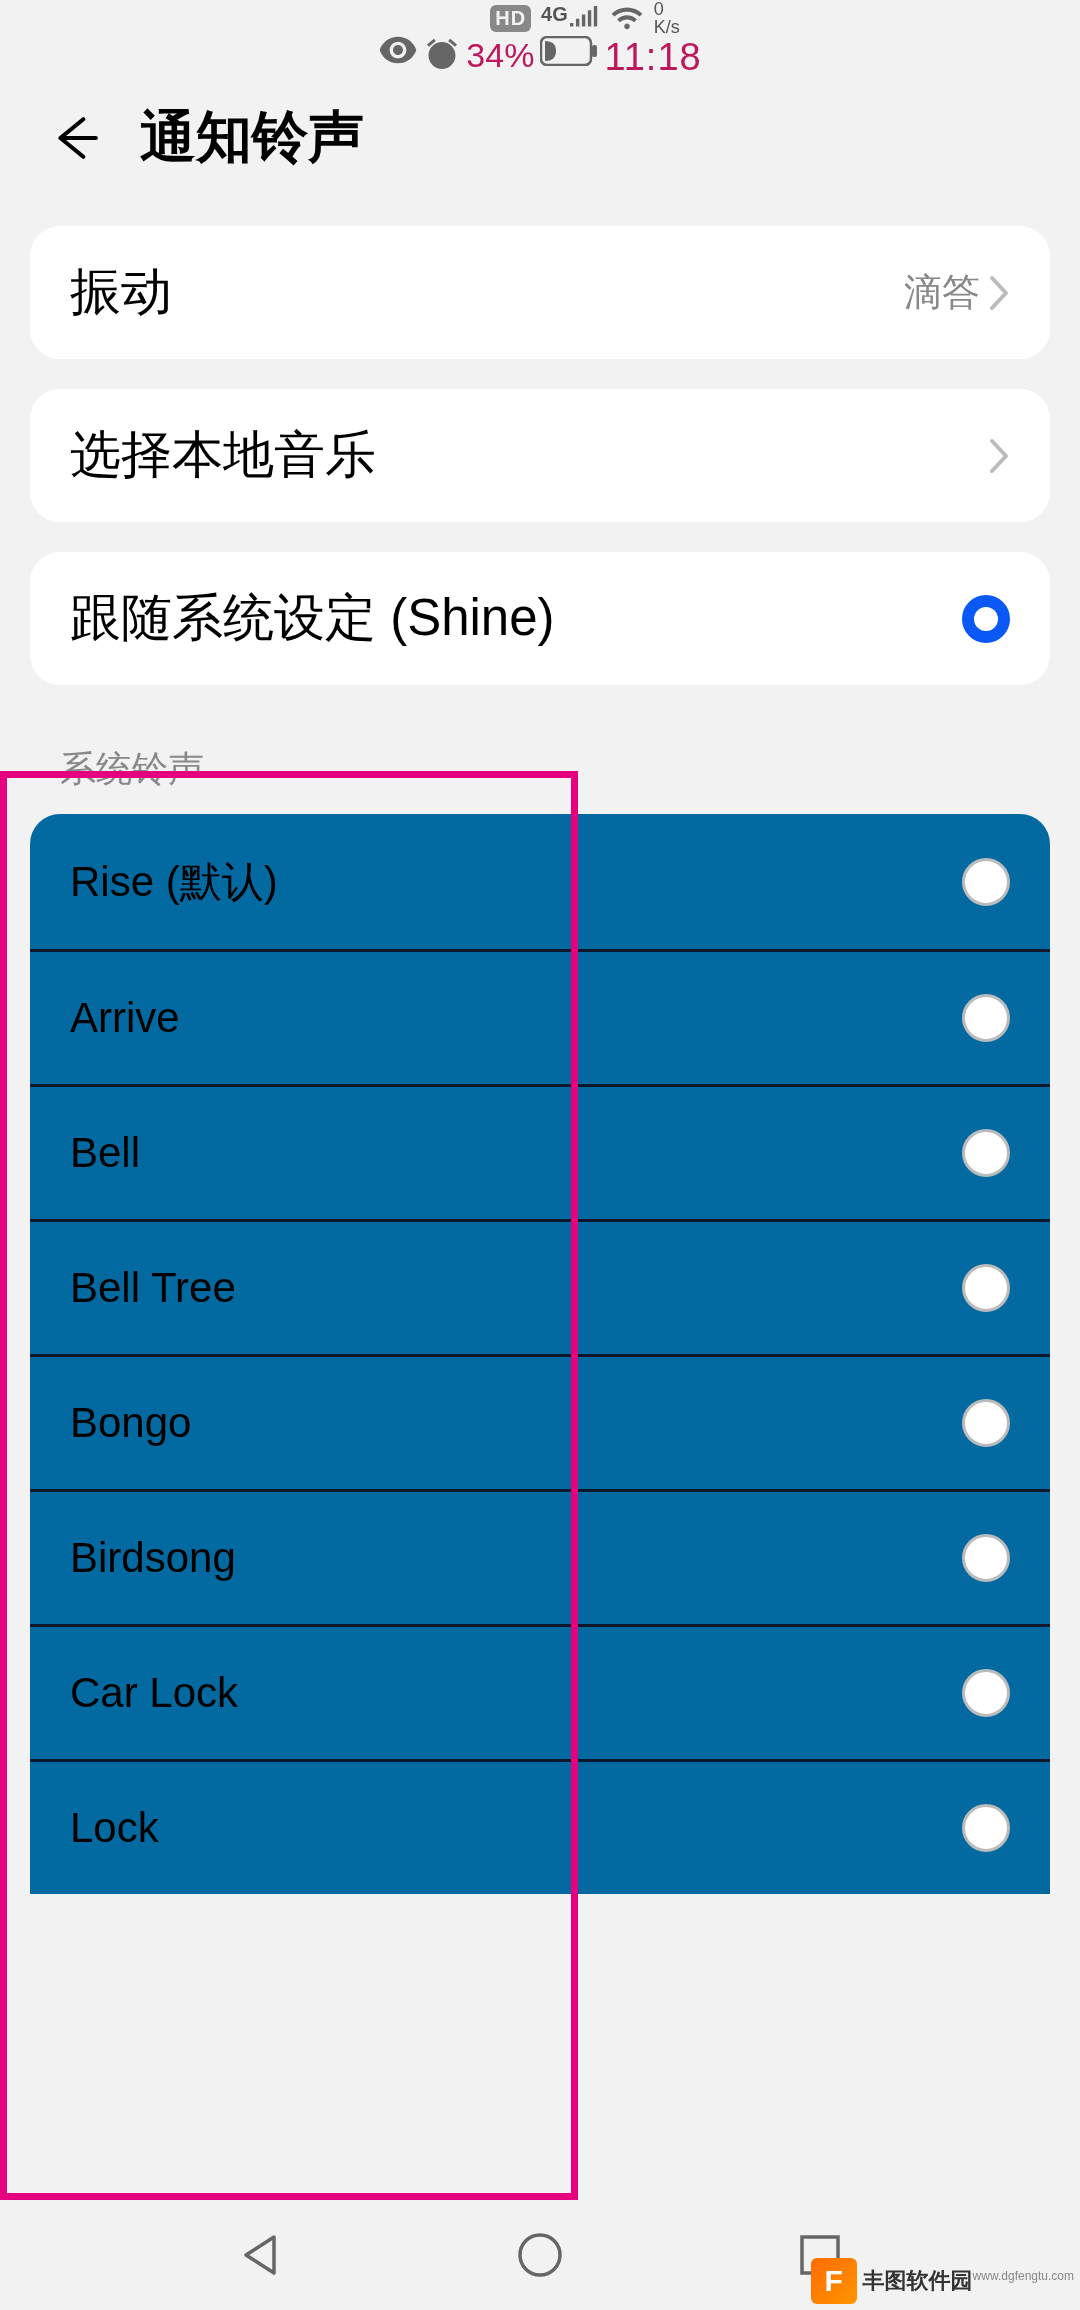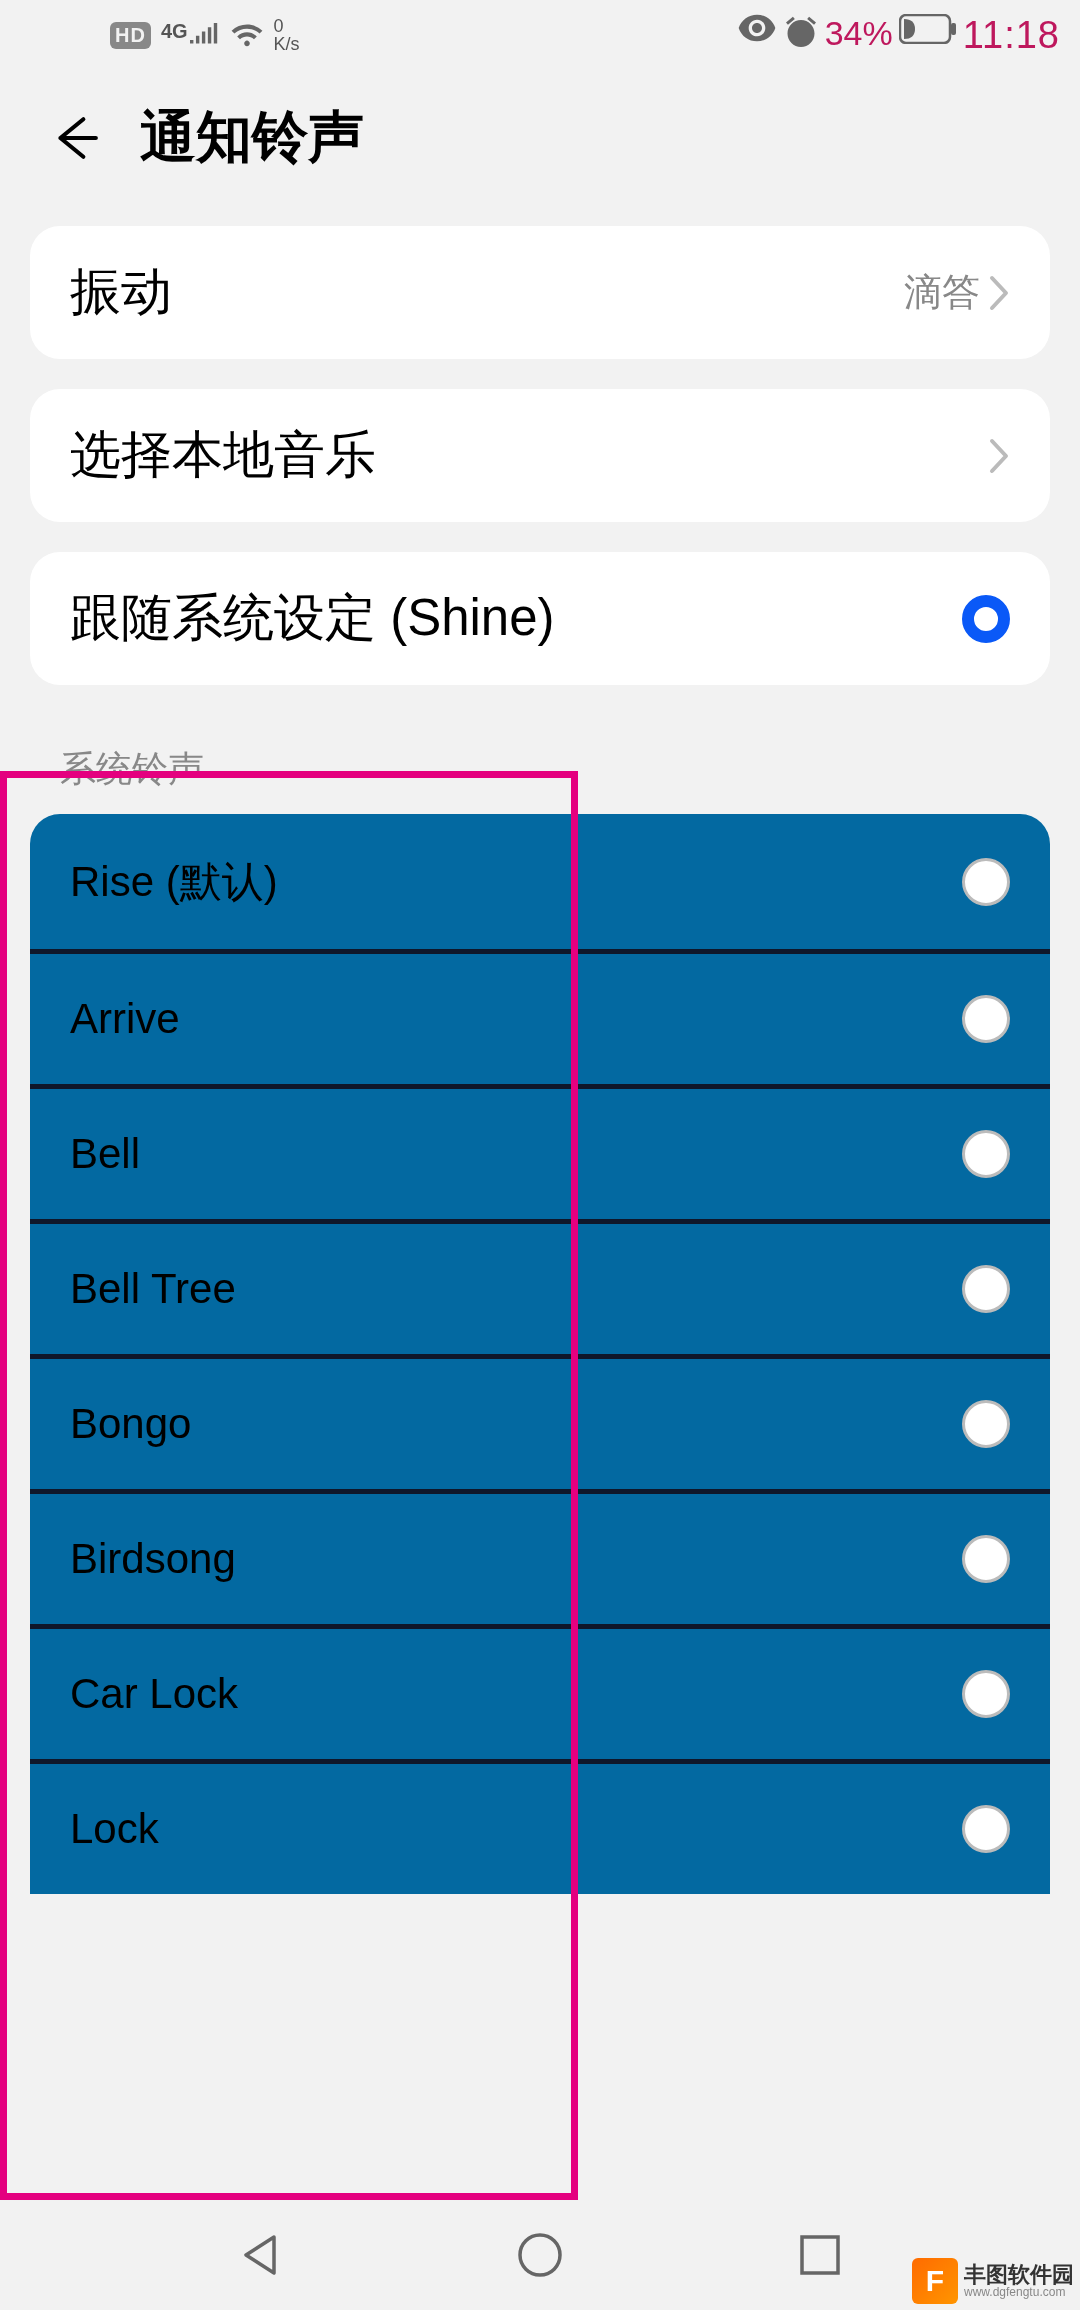--- a/index.html
+++ b/index.html
@@ -16,20 +16,21 @@
       position: relative;
       overflow: hidden;
     }
     .status-bar {
       height: 70px;
       display: flex;
       justify-content: space-between;
       align-items: center;
       padding: 0 20px;
       color: #555;
+      flex-direction: column;
     }
     .status-left {
       display: flex;
       align-items: center;
       gap: 10px;
       margin-left: 90px;
     }
     .hd-badge {
       background: #888;
       color: #f2f2f2;
@@ -140,21 +141,21 @@
       overflow: hidden;
     }
     .list-row {
       display: flex;
       align-items: center;
       justify-content: space-between;
       padding: 0 40px;
       height: 135px;
     }
     .list-row + .list-row {
-      border-top: 5px solid #0f172a;
+      border-top: 3px solid #0f172a;
       gap: 10px;
     }
     .list-label {
       font-size: 42px;
       color: #000;
     }
     .highlight-box {
       position: absolute;
       left: 0px;
       top: 680px;
@@ -195,21 +196,21 @@
       border-radius: 6px;
       display: flex;
       align-items: center;
       justify-content: center;
       color: #fff;
       font-weight: bold;
       font-size: 30px;
     }
     .watermark-text {
       display: flex;
-      flex-direction: column;
+      flex-direction: row;
       line-height: 1;
     }
     .watermark-main {
       font-size: 22px;
       font-weight: bold;
       color: #333;
     }
     .watermark-url {
       font-size: 12px;
       color: #888;

